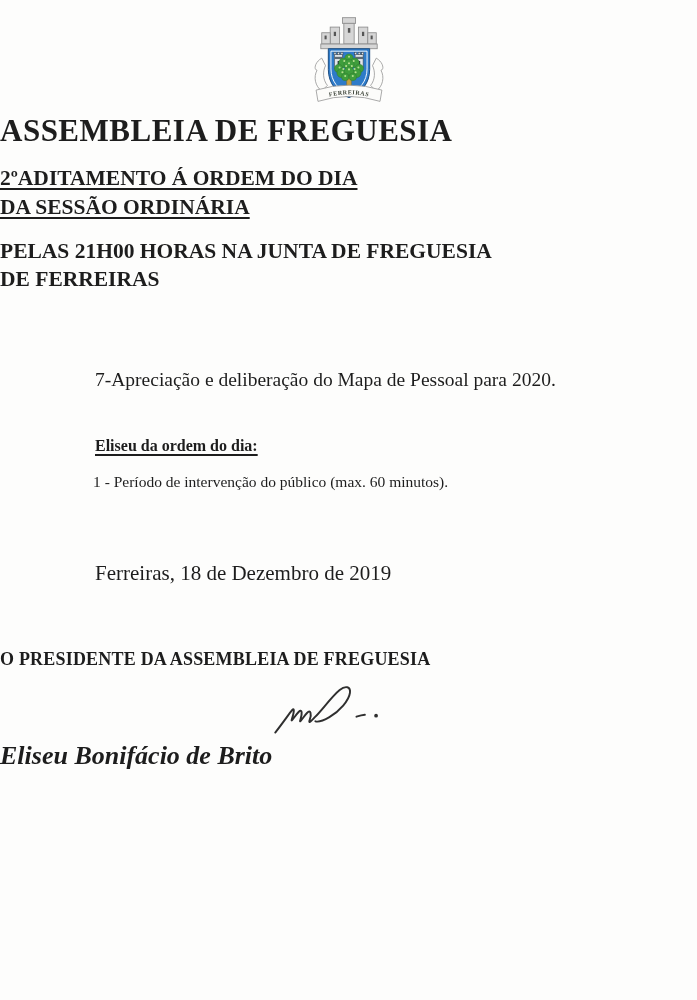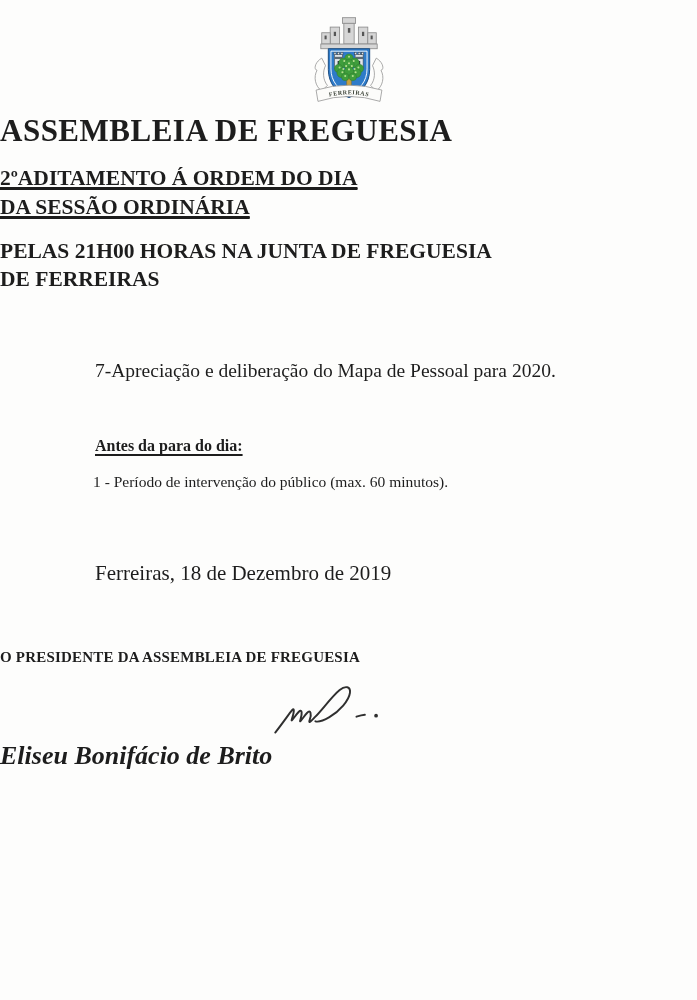--- a/index.html
+++ b/index.html
@@ -9,30 +9,30 @@
     margin:0 auto;
     background:#fdfdfc;
     font-family:"Liberation Serif", serif;
     color:#1d1d1d;
     overflow:hidden;
   }
   .abs{position:absolute;margin:0;}
   .center{left:0;width:100%;text-align:left;}
   .crest{top:11px;left:302px;width:94px;height:98px;}
   .title{top:113px;font-size:31px;font-weight:bold;letter-spacing:.5px;}
-  .subtitle{top:164px;font-size:21.5px;font-weight:bold;line-height:29px;text-decoration:underline;}
+  .subtitle{top:164px;font-size:21.5px;font-weight:bold;line-height:29px;}
   .u2{text-decoration:underline;text-decoration-thickness:2px;text-underline-offset:3px;}
   .u1{text-decoration:underline;text-decoration-thickness:1.5px;text-underline-offset:3px;}
   .convocation{top:238px;font-size:21.5px;font-weight:bold;line-height:27.5px;}
-  .agenda{top:360px;left:95px;font-size:19.5px;}
+  .agenda{top:369px;left:95px;font-size:19.5px;}
   .antes{top:437px;left:95px;font-size:16px;font-weight:bold;}
   .item1{top:473px;left:93px;font-size:15.5px;}
   .item2{top:505px;left:95px;font-size:15.5px;}
   .dateline{top:561px;left:95px;font-size:21px;}
-  .role{top:649px;font-size:15px;font-weight:bold;letter-spacing:.2px;}
+  .role{top:649px;font-size:18px;font-weight:bold;letter-spacing:.2px;}
   .signature{top:684px;left:268px;width:162px;height:56px;}
   .signer{top:741px;font-size:26px;font-weight:bold;font-style:italic;}
 </style>
 </head>
 <body>
 
 <div class="page">
 
   <div class="abs crest">
     <svg viewBox="0 0 100 104" width="94" height="98">
@@ -133,21 +133,21 @@
   </div>
 
   <div class="abs center convocation">
     <div>PELAS 21H00 HORAS NA JUNTA DE FREGUESIA</div>
     <div>DE FERREIRAS</div>
   </div>
 
   <p class="abs agenda">7-Apreciação e deliberação do Mapa de Pessoal para 2020.</p>
 
   <p class="abs antes">
-    <span class="u1">Antes da para do dia:</span>
+    <span class="u1">Eliseu da ordem do dia:</span>
   </p>
 
   <p class="abs item1">1 - Período de intervenção do público (max. 60 minutos).</p>
 
   <p class="abs dateline">Ferreiras, 18 de Dezembro de 2019</p>
 
   <p class="abs center role">O PRESIDENTE DA ASSEMBLEIA DE FREGUESIA</p>
 
   <div class="abs signature">
     <svg viewBox="0 0 170 60" width="162" height="56">

